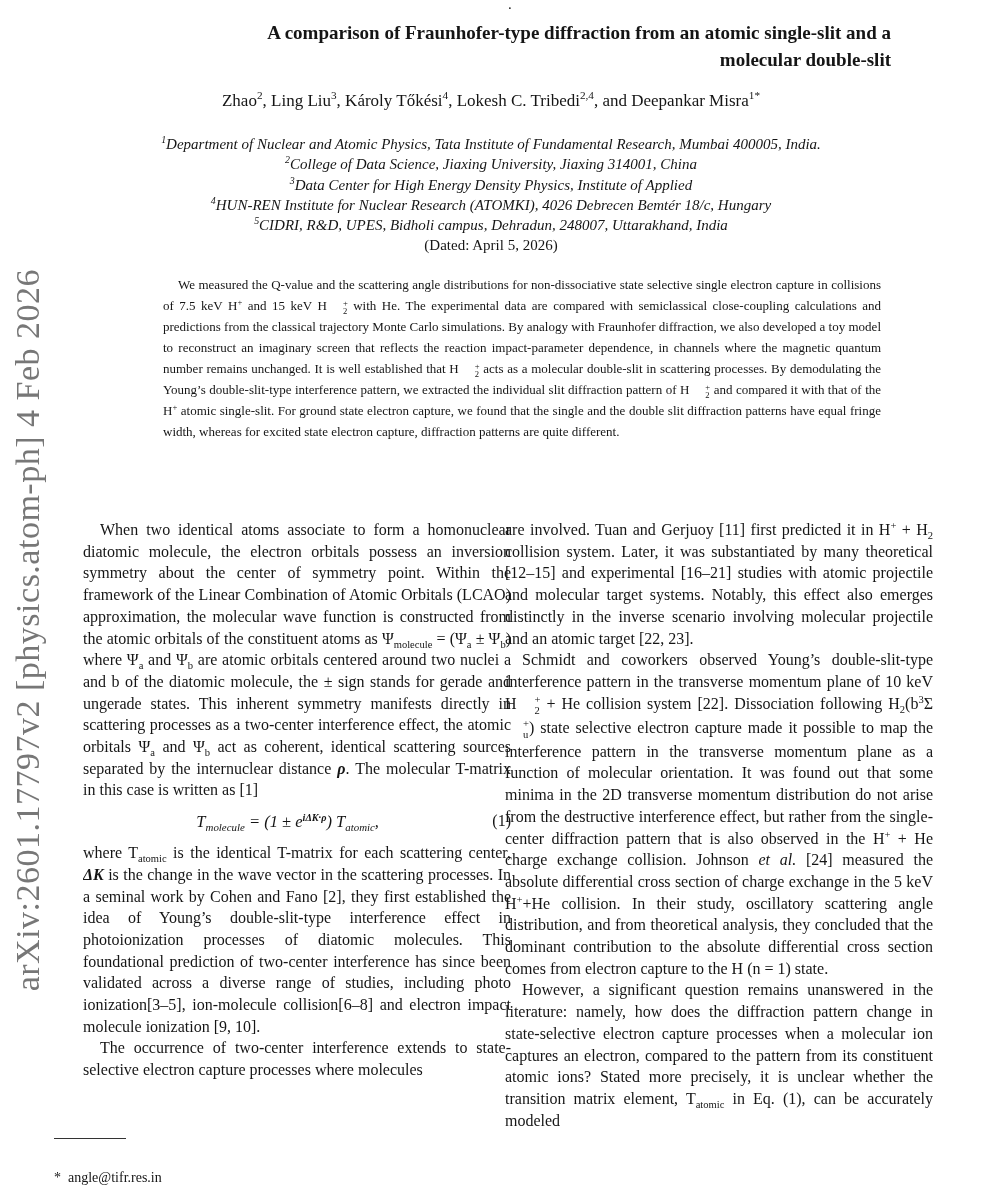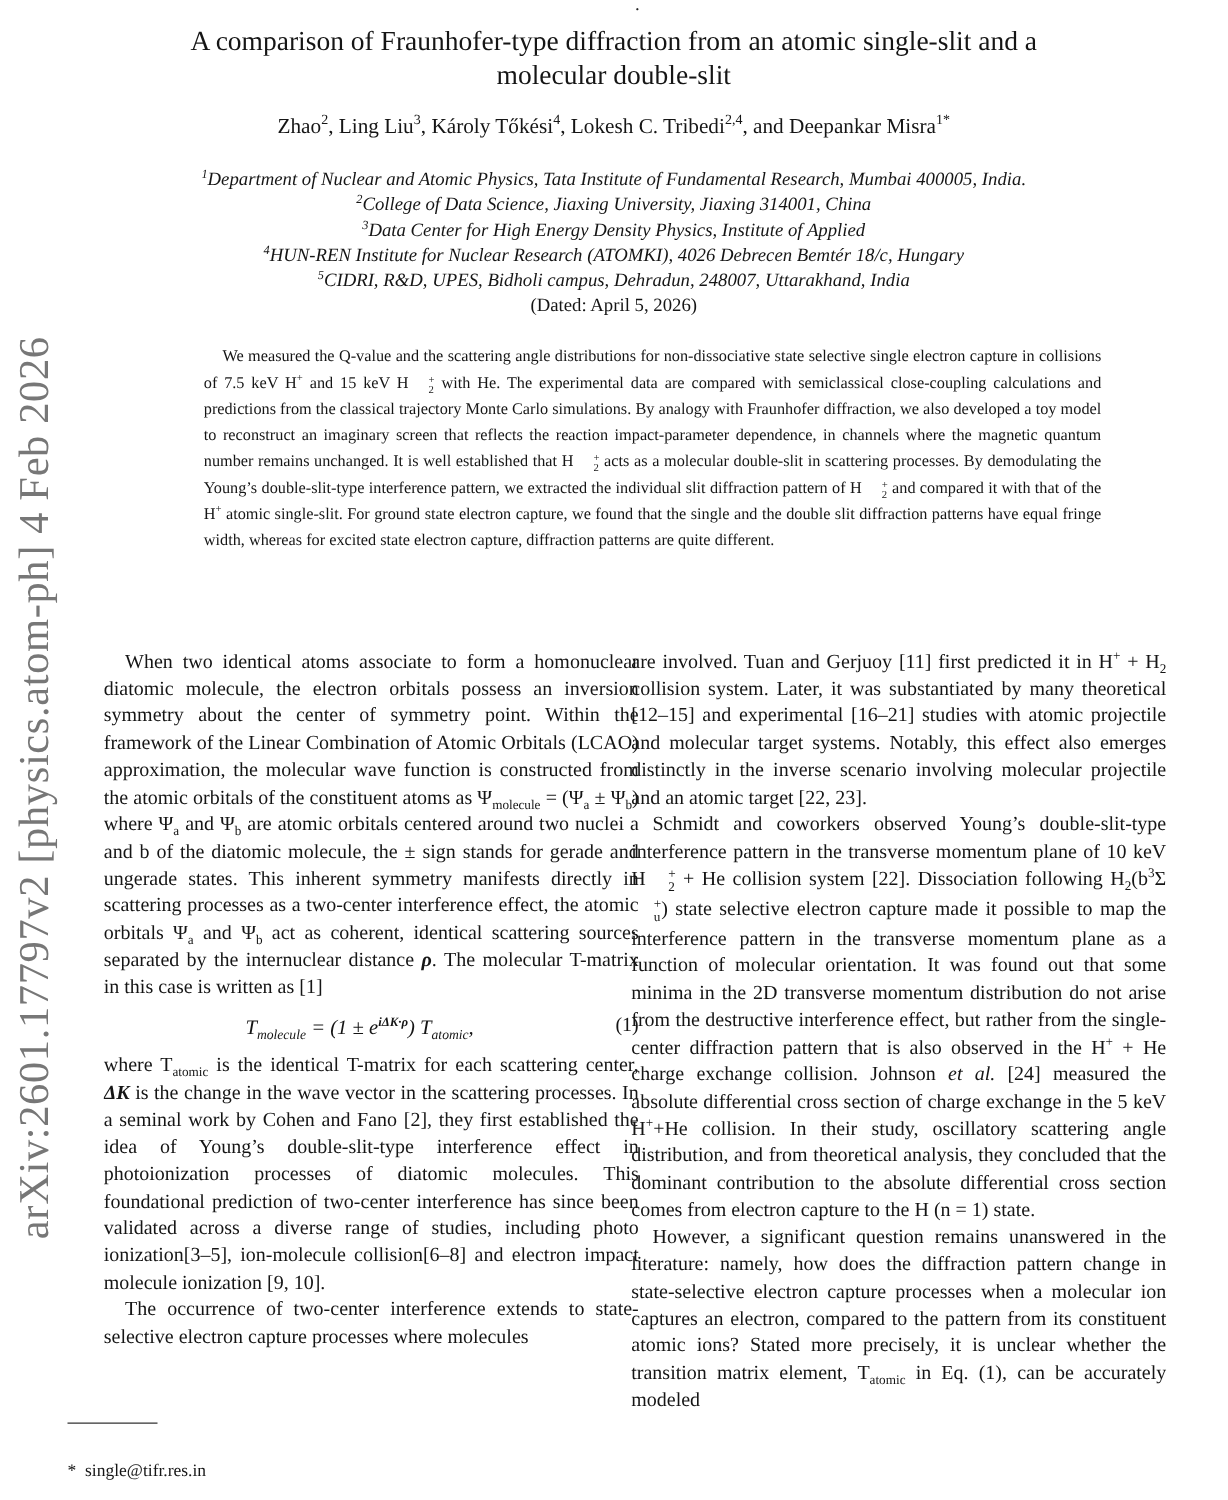--- a/index.html
+++ b/index.html
@@ -8,22 +8,22 @@
     font-family:"Liberation Serif",serif;color:#151515;
   }
   
   .watermark{position:absolute;left:2px;top:170px;width:52px;height:920px;
     display:flex;align-items:center;justify-content:center;}
   .watermark span{
     writing-mode:vertical-rl;transform:rotate(180deg);white-space:nowrap;
     font-size:34px;color:#777777;letter-spacing:0.5px;
   }
   .top-dot{position:absolute;left:508px;top:-4px;font-size:15px;color:#222;}
-  .title{position:absolute;top:19px;left:91px;width:800px;text-align:center;
-    font-weight:normal;font-size:22px;line-height:27px;}
+  .title{position:absolute;top:19px;left:91px;width:800px;text-align:right;
+    font-weight:bold;font-size:19px;line-height:27px;}
   .authors{position:absolute;top:90px;left:91px;width:800px;text-align:center;
     font-size:17px;line-height:22px;}
   .affils{position:absolute;top:134px;left:71px;width:840px;text-align:center;
     font-size:15px;line-height:20.3px;}
   .affil{font-style:italic;}
   .dated{font-style:normal;}
   .abstract{position:absolute;top:274px;left:163px;width:718px;}
   .abstract p{margin:0;text-align:justify;font-size:13px;line-height:21px;text-indent:15px;}
   .col{position:absolute;top:519px;width:428px;height:681px;overflow:hidden;margin-left:29px;}
   .col-left{left:54px;}
@@ -89,17 +89,17 @@
 
   <div class="col col-right">
     <p>are involved. Tuan and Gerjuoy  [11] first predicted it in H<sup>+</sup> + H<sub>2</sub> collision system. Later, it was substantiated by many theoretical [12–15] and experimental [16–21] studies with atomic projectile and molecular target systems. Notably, this effect also emerges distinctly in the inverse scenario involving molecular projectile and an atomic target [22, 23].</p>
     <p class="indent">Schmidt and coworkers observed Young’s double-slit-type interference pattern in the transverse momentum plane of 10 keV H<span class="stack"><span class="st-t">+</span><span class="st-b">2</span></span> + He collision system [22].  Dissociation following H<sub>2</sub>(b<sup>3</sup>Σ<span class="stack"><span class="st-t">+</span><span class="st-b">u</span></span>) state selective electron capture made it possible to map the interference pattern in the transverse momentum plane as a function of molecular orientation. It was found out that some minima in the 2D transverse momentum distribution do not arise from the destructive interference effect, but rather from the single-center diffraction pattern that is also observed in the H<sup>+</sup> + He charge exchange collision.  Johnson <i>et al.</i>  [24] measured the absolute differential cross section of charge exchange in the 5 keV H<sup>+</sup>+He collision. In their study, oscillatory scattering angle distribution, and from theoretical analysis, they concluded that the dominant contribution to the absolute differential cross section comes from electron capture to the H (n = 1) state.</p>
     <p class="indent">However, a significant question remains unanswered in the literature: namely, how does the diffraction pattern change in state-selective electron capture processes when a molecular ion captures an electron, compared to the pattern from its constituent atomic ions? Stated more precisely, it is unclear whether the transition matrix element, T<sub>atomic</sub> in Eq. (1), can be accurately modeled</p>
   </div>
 
   <div class="footnote">
     <div class="fnrule"></div>
     <div class="fntext">
-      <span class="marker">*</span><span>single@tifr.res.in</span>
+      <span class="marker">*</span><span>angle@tifr.res.in</span>
     </div>
   </div>
 
 </div>
 
 </body></html>

